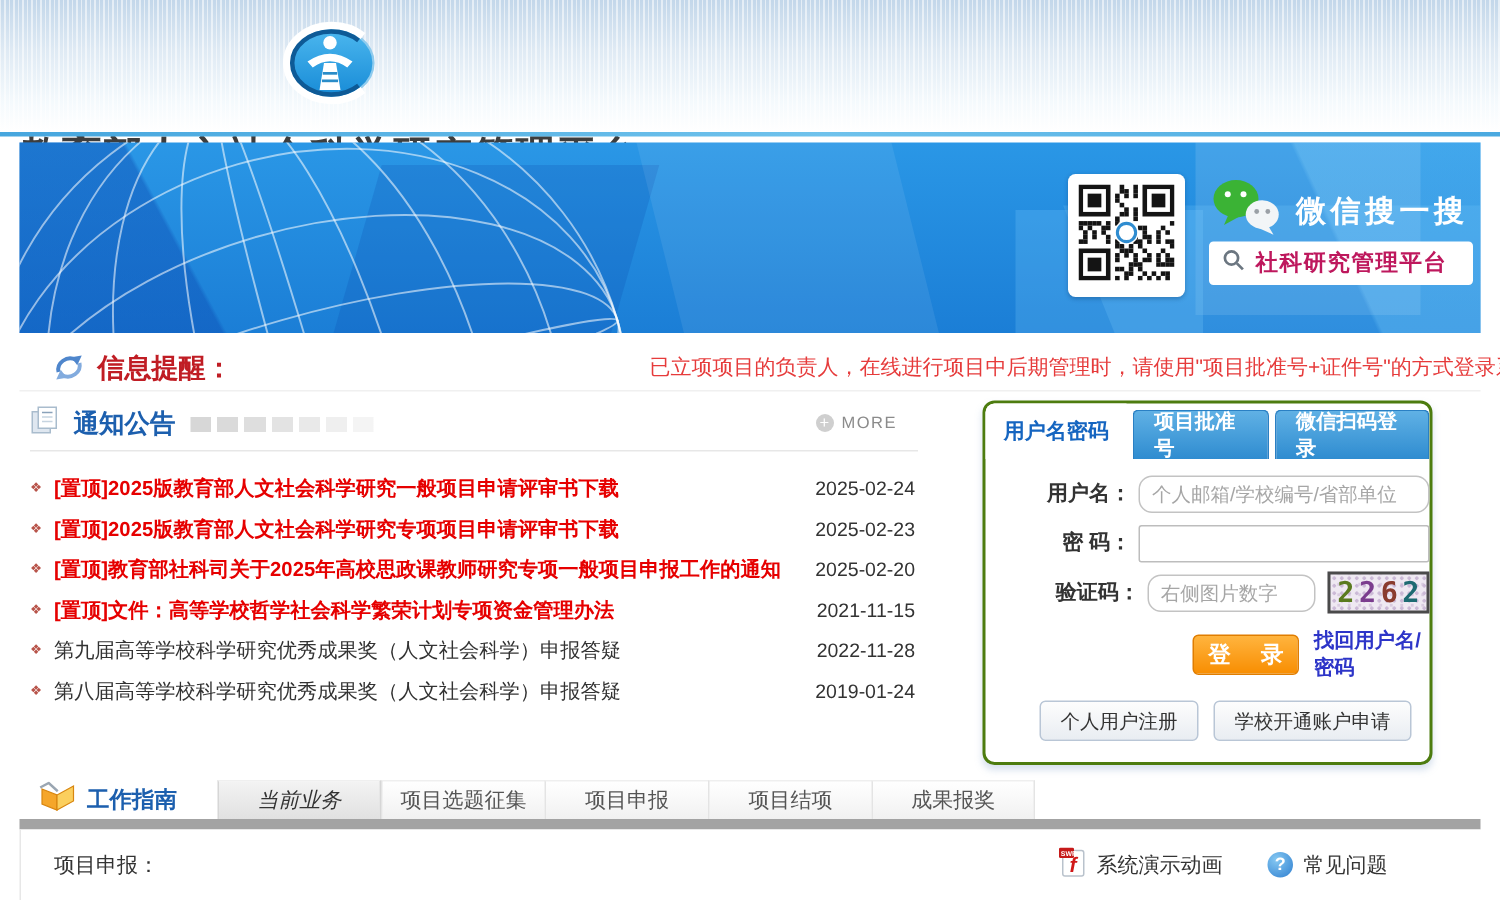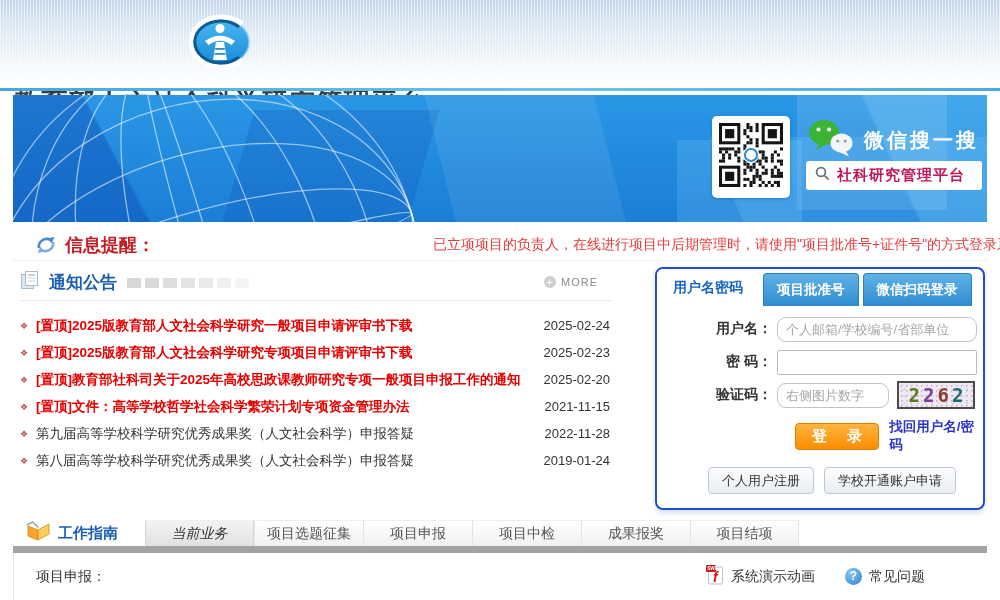--- a/index.html
+++ b/index.html
@@ -66,22 +66,22 @@
   .more-plus::before{ content:"+"; }
   .notice-list{ margin-top:11px; }
   .notice-item{ height:27px; display:flex; align-items:center; font-size:13.5px; color:#333; cursor:pointer; }
   .bullet{ font-size:9px; color:#b8544a; margin-right:8px; }
   .bullet::before{ content:"❖"; }
   .notice-item.red .notice-text{ color:#e60000; font-weight:bold; }
   .notice-text{ color:#333; }
   .notice-date{ margin-left:auto; margin-right:2px; font-size:13px; color:#333; }
 
   
-  .login-panel{ position:absolute; left:655px; top:267px; width:330px; height:243px; background:#fff;
-    border:2px solid #1d4ed8; border-radius:8px; box-shadow:0 3px 5px rgba(140,170,205,.35); }
+  .login-panel{ position:absolute; left:655px; top:267px; width:300px; height:243px; background:#fff;
+    border:2px solid #4d7c0f; border-radius:8px; box-shadow:0 3px 5px rgba(140,170,205,.35); }
   .login-tabs{ display:flex; height:37px; align-items:flex-end; }
   .ltab{ cursor:pointer; display:flex; align-items:center; justify-content:center; font-weight:bold; }
   .ltab.active{ width:102px; height:37px; background:#fff; color:#1565c0; font-size:14px;
     border-top-left-radius:6px; }
   .ltab.blue{ height:33px; margin-left:4px; padding:0 13px; font-size:13.5px; color:#fff;
     background:linear-gradient(180deg,#60b1e5,#2f8cd0); border-radius:4px 4px 0 0;
     border:1px solid #2a80c4; border-bottom:none; }
   .login-form{ padding-top:8px;padding-left:24px; }
   .form-row{ display:flex; align-items:center; height:30px; margin-bottom:3px; }
   .form-label{ width:96px; text-align:right; font-size:14px; font-weight:bold; color:#333; padding-right:5px; }
@@ -441,23 +441,22 @@
           <path d="M23 3 L12 9 L12 19 L23 13 Z" fill="#fbcf5e" stroke="#d8860f" stroke-width="0.8"></path>
           <path d="M0.8 4 L6.5 1 L12.5 6.5" fill="none" stroke="#9aa6b2" stroke-width="1.6"></path>
         </svg>
       </span>
       <span class="work-title-text">工作指南</span>
     </div>
     <div class="work-tabs">
       <div class="work-tab active">当前业务</div>
       <div class="work-tab">项目选题征集</div>
       <div class="work-tab">项目申报</div>
-      <div class="work-tab">项目中检</div>
+      <div class="work-tab">项目结项</div>
       <div class="work-tab">成果报奖</div>
-      <div class="work-tab">项目结项</div>
     </div>
   </div>
   <div class="tab-caret"></div>
 
   <div class="work-content">
     <span class="content-label">项目申报：</span>
     <div class="content-links">
       <span class="foot-link">
         <span>
           <svg width="18" height="20" viewBox="0 0 18 20">

